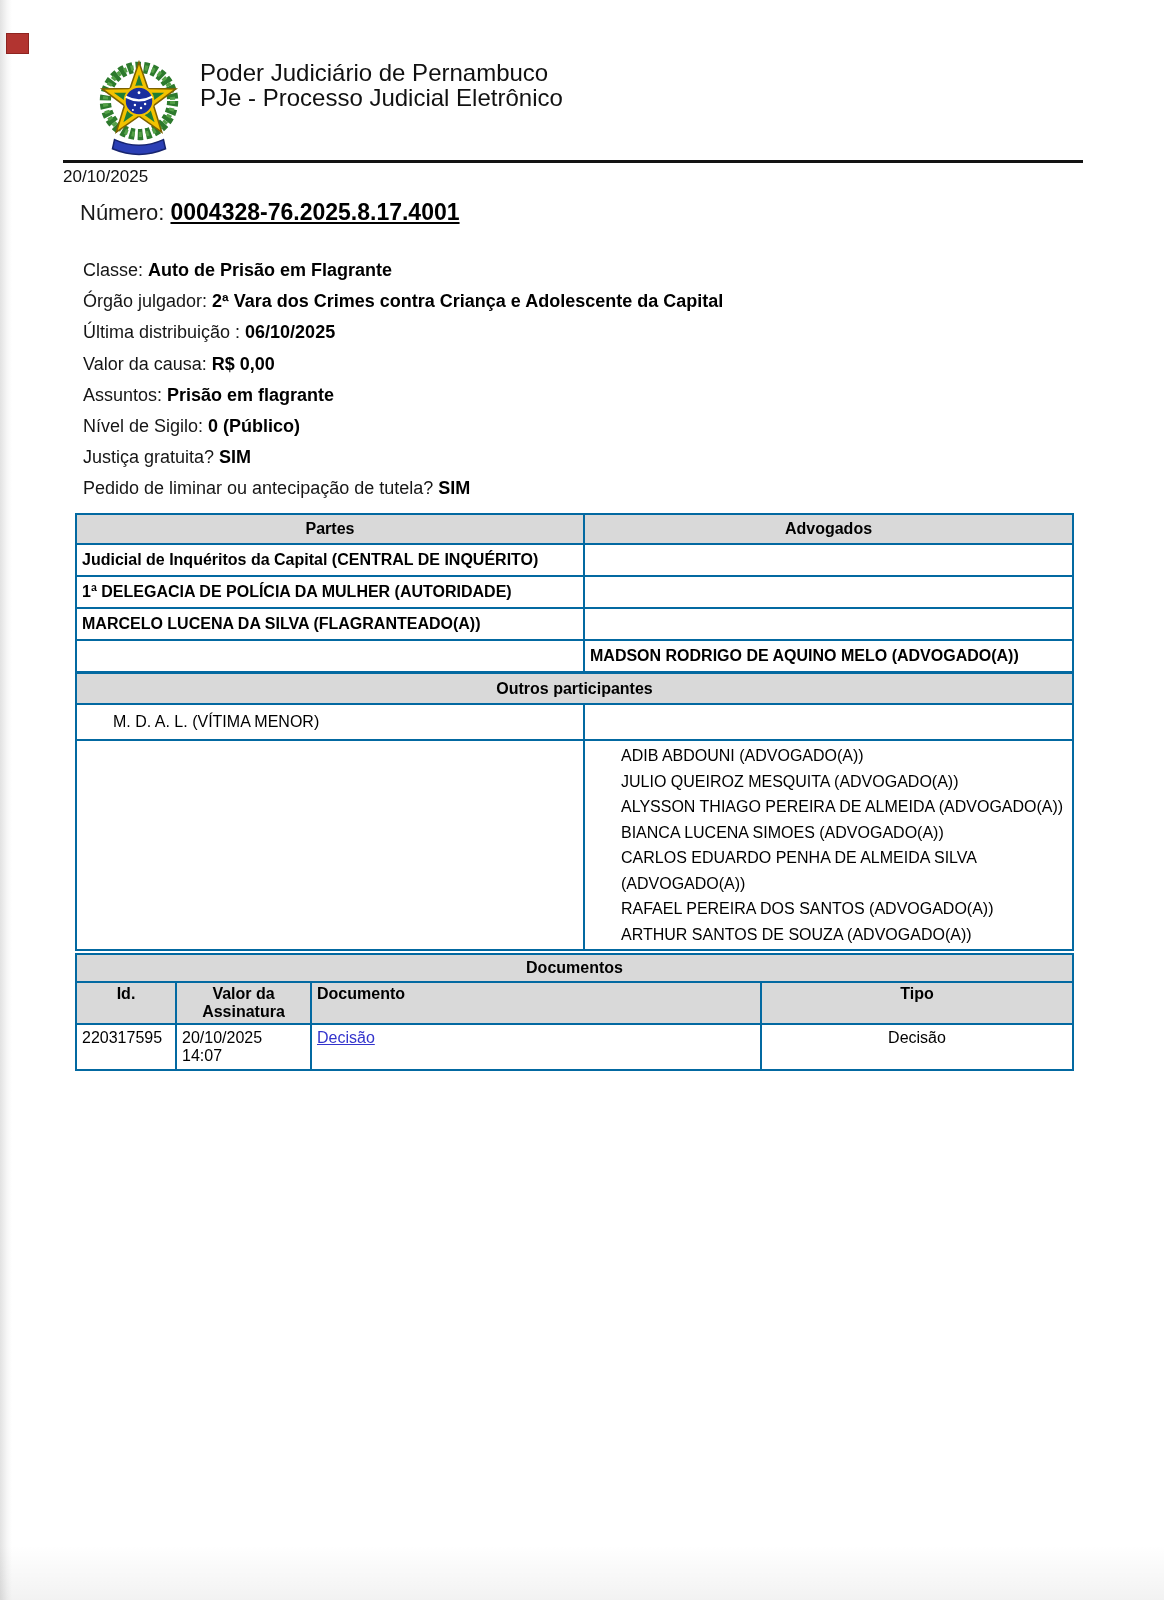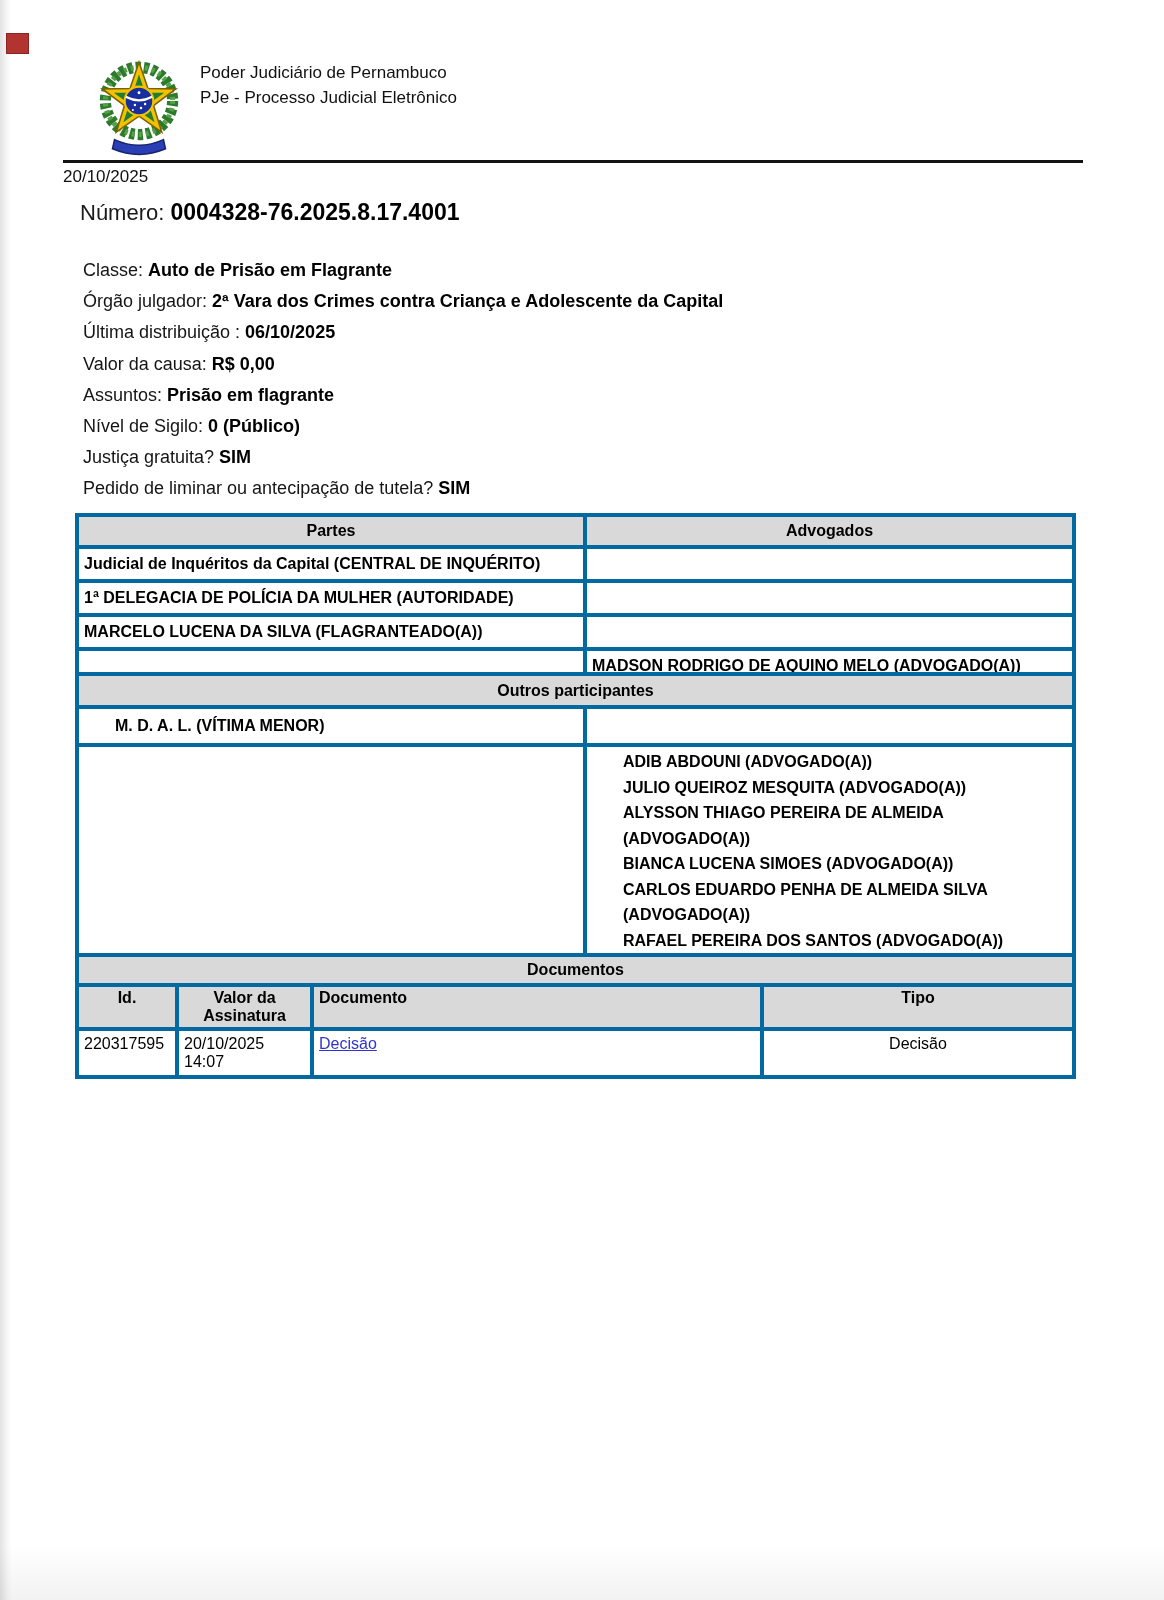--- a/index.html
+++ b/index.html
@@ -14,50 +14,50 @@
   .bottom-fade{
     position:absolute;left:0;bottom:0;width:1164px;height:55px;
     background:linear-gradient(to bottom,rgba(0,0,0,0),rgba(0,0,0,0.05));
   }
   .red-mark{
     position:absolute;left:6px;top:33px;width:21px;height:19px;
     background:#b23430;border:1px solid #8e2420;
   }
   .logo{position:absolute;left:88px;top:54px;width:102px;height:106px;}
   .org{
-    position:absolute;left:200px;top:60px;font-size:17px;line-height:25px;color:#111;
+    position:absolute;left:200px;top:60px;font-size:24px;line-height:25px;color:#111;
   }
   .rule{position:absolute;left:63px;top:160px;width:1020px;height:3px;background:#131313;}
   .date{
     position:absolute;top:167px;left:63px;width:1020px;text-align:left;
     font-size:17px;color:#111;
   }
   .numero{position:absolute;left:80px;top:199px;font-size:22px;color:#1a1a1a;}
-  .numero b{font-size:23px;color:#000;}
+  .numero b{font-size:23px;color:#000;text-decoration:underline;}
   .meta{position:absolute;left:83px;top:255px;font-size:18px;line-height:31.2px;color:#151515;}
   .meta b{color:#000;}
 
   table.tbl{
     position:absolute;left:75px;width:997px;border-collapse:collapse;
     table-layout:fixed;font-size:16px;color:#000;
   }
   table.tbl th,table.tbl td{
-    border:4px solid #0369a1;padding:2px 5px;overflow:hidden;
+    border:2px solid #0369a1;padding:2px 5px;overflow:hidden;
   }
   table.tbl th{
     background:#d9d9d9;font-weight:bold;text-align:center;
   }
   table.partes{top:513px;}
   table.partes td{font-weight:bold;vertical-align:middle;}
   table.partes th{height:24px;}
   table.partes td{height:26px;}
 
   table.outros{top:672px;}
   table.outros th{height:25px;}
-  table.outros td{font-weight:bold;padding-left:36px;}
+  table.outros td{font-weight:normal;padding-left:36px;}
   td.participante{height:30px;vertical-align:middle;}
   td.adv-list{vertical-align:top;padding-top:6px;padding-bottom:6px;}
   .adv-line{line-height:25.5px;}
 
   table.docs{top:953px;padding-left:36px;}
   table.docs th{height:22px;}
   th.colhead{vertical-align:top;padding-top:5px;height:42px;}
   th.colhead.left{text-align:left;}
   table.docs td{vertical-align:top;font-weight:normal;height:38px;padding-top:4px;}
   td.doc-tipo{text-align:center;}

